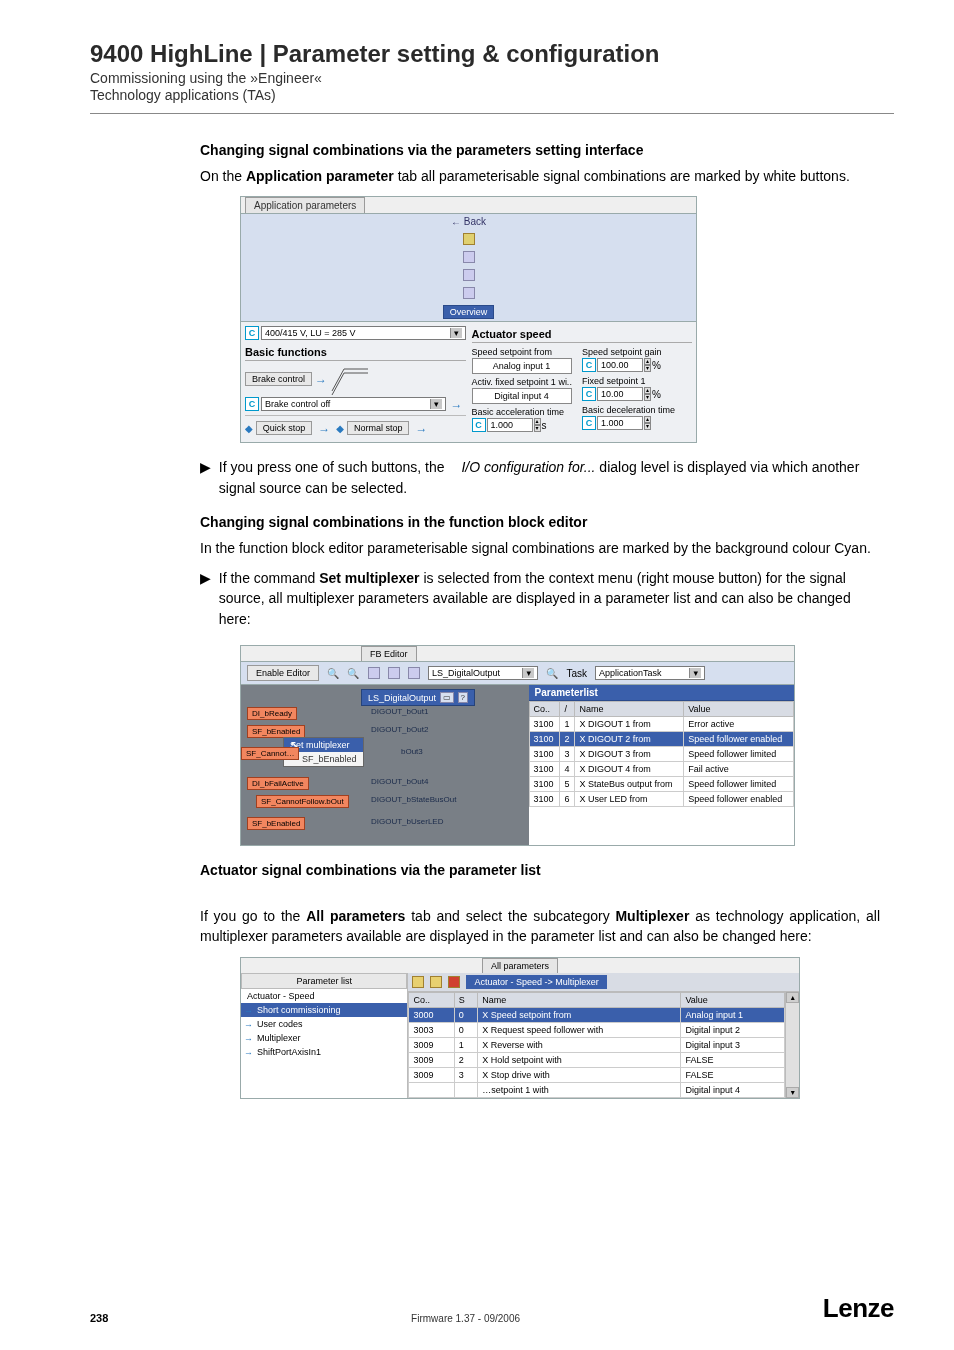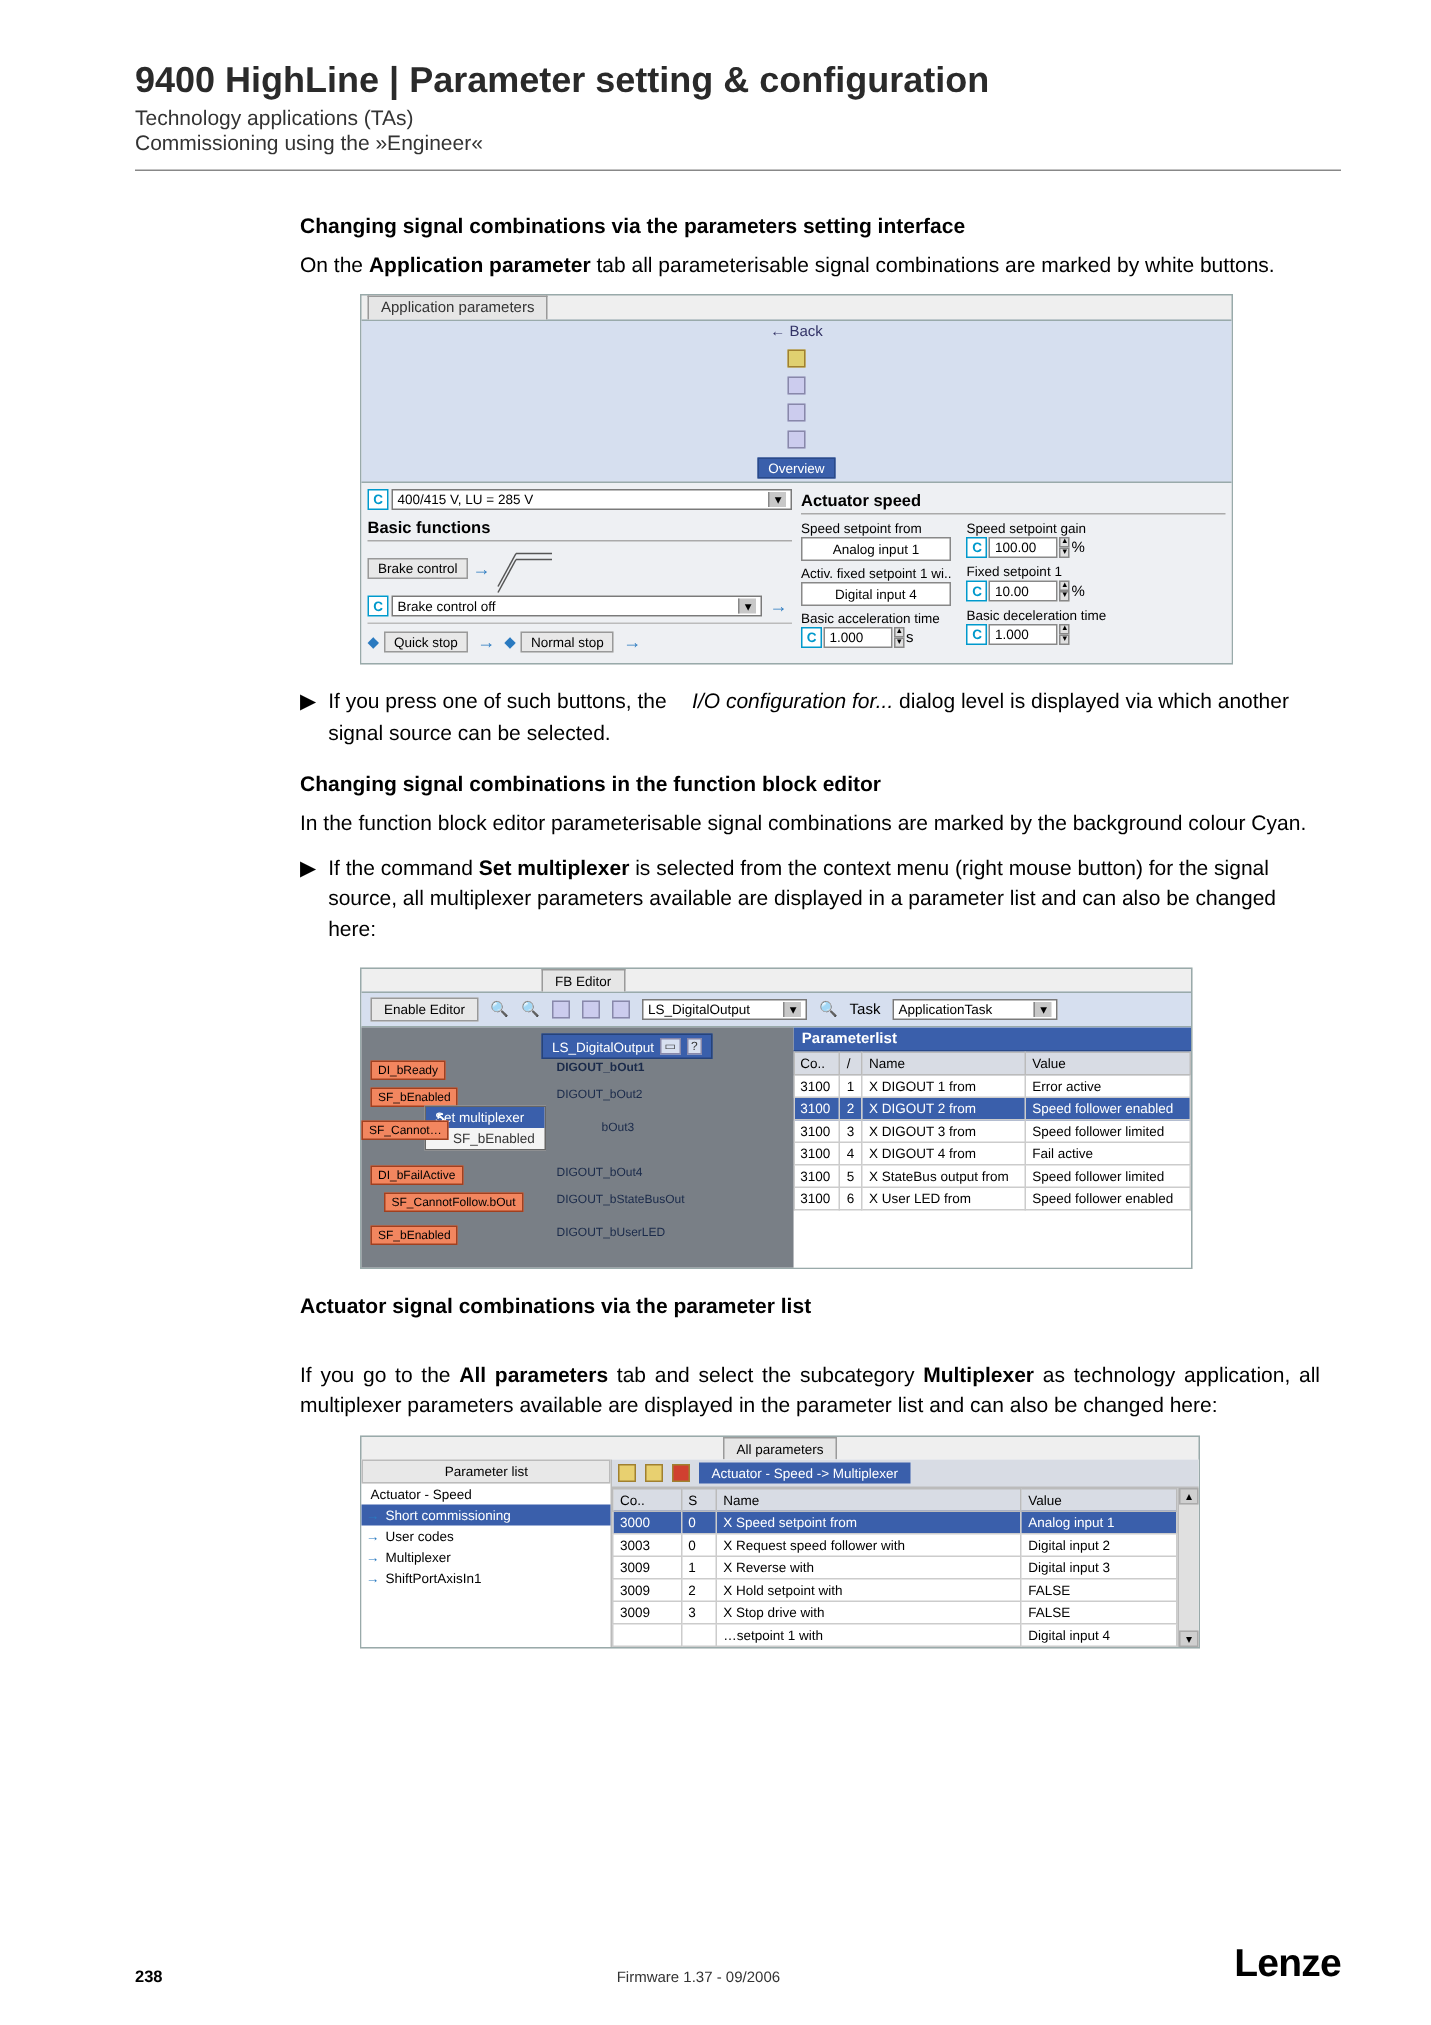--- a/index.html
+++ b/index.html
@@ -9,21 +9,21 @@
   .header-sub { font-size: 14px; color: #333; margin-bottom: 1px; }
   .rule { border: none; border-top: 1px solid #888; margin: 10px 0 28px 0; }
   .content { margin-left: 110px; max-width: 680px; }
   .sec-head { font-size: 14px; font-weight: bold; margin-bottom: 8px; }
   .para { font-size: 14px; line-height: 1.45; margin-bottom: 10px; }
   .bullet-row { display: flex; gap: 8px; font-size: 14px; line-height: 1.45; margin: 10px 0 16px 0; }
   .bullet-glyph { flex: 0 0 auto; }
   .italic { font-style: italic; margin-left: 13px; }
   .bold { font-weight: bold; }
 
-  .shot1 { width: 582px; margin: 6px 0 14px 40px; border: 1px solid #9aa; background: #efefef; font-size: 10px; }
+  .shot1 { width: 457px; margin: 6px 0 14px 40px; border: 1px solid #9aa; background: #efefef; font-size: 10px; }
   .s1-tab { display: inline-block; background: #e6e6e6; border: 1px solid #9a9a9a; border-bottom: none; padding: 2px 8px; margin-left: 4px; color: #333; }
   .s1-toolbar { display: flex; align-items: center; gap: 6px; background: #d6dfef; border-top: 1px solid #9aa; border-bottom: 1px solid #9aa; padding: 2px 22px; flex-direction: column; }
   .s1-back { color: #336; }
   .s1-ovr { background: #3a5fab; color: #fff; padding: 1px 6px; border: 1px solid #2a4a8a; font-size: 9px; }
   .ico { display: inline-block; width: 12px; height: 12px; background: #e0d070; border: 1px solid #a08030; }
   .ico2 { display: inline-block; width: 12px; height: 12px; background: #cce; border: 1px solid #88a; }
   .s1-body { display: flex; gap: 6px; padding: 4px; background: #eef0f3; }
   .s1-left, .s1-right { flex: 1; }
   .s1-voltrow { display: flex; align-items: center; gap: 2px; margin-bottom: 4px; }
   .cbox { display: inline-block; width: 14px; height: 14px; background: #fff; border: 1px solid #0099cc; color: #0099cc; text-align: center; line-height: 12px; font-size: 9px; font-weight: bold; }
@@ -88,22 +88,22 @@
   .footer { position: absolute; bottom: 26px; left: 90px; right: 60px; display: flex; align-items: flex-end; justify-content: space-between; }
   .page-num { font-size: 11px; font-weight: bold; }
   .fw { font-size: 10px; color: #333; }
   .logo { font-size: 26px; font-weight: bold; letter-spacing: -0.5px; }
 </style>
 </head>
 <body>
 
 <div class="page">
   <div class="header-title">9400 HighLine | Parameter setting &amp; configuration</div>
+  <div class="header-sub">Commissioning using the »Engineer«</div>
   <div class="header-sub">Technology applications (TAs)</div>
-  <div class="header-sub">Commissioning using the »Engineer«</div>
   <hr class="rule">
 
   <div class="content">
 
     <div class="sec-head">Changing signal combinations via the parameters setting interface</div>
     <p class="para">
       <span>On the </span><span class="bold">Application parameter</span><span> tab all parameterisable signal combinations are marked by white buttons.</span>
     </p>
 
     <div class="shot1">
@@ -247,21 +247,21 @@
           </span>
       </div>
       <div class="s2-body">
         <div class="s2-left">
           <span class="node-title" style="top:4px;left:120px;">
               <span>LS_DigitalOutput</span>
               <span class="mm">▭</span>
               <span class="mm">?</span>
             </span>
           <span class="sig" style="top:22px;left:6px;">DI_bReady</span>
-          <span class="port" style="top:22px;left:130px;font-weight:bold;">DIGOUT_bOut1</span>
+          <span class="port" style="top:22px;left:130px;">DIGOUT_bOut1</span>
           <span class="sig" style="top:40px;left:6px;">SF_bEnabled</span>
           <span class="port" style="top:40px;left:130px;">DIGOUT_bOut2</span>
           <div class="ctxmenu" style="top:52px;left:42px;">
             <div class="hl">
                 <span class="cursor">↖</span>
                 <span>Set multiplexer</span>
               </div>
             <div class="it">SF_bEnabled</div>
           </div>
           <span class="sig" style="top:62px;left:0px;">SF_Cannot…</span>

